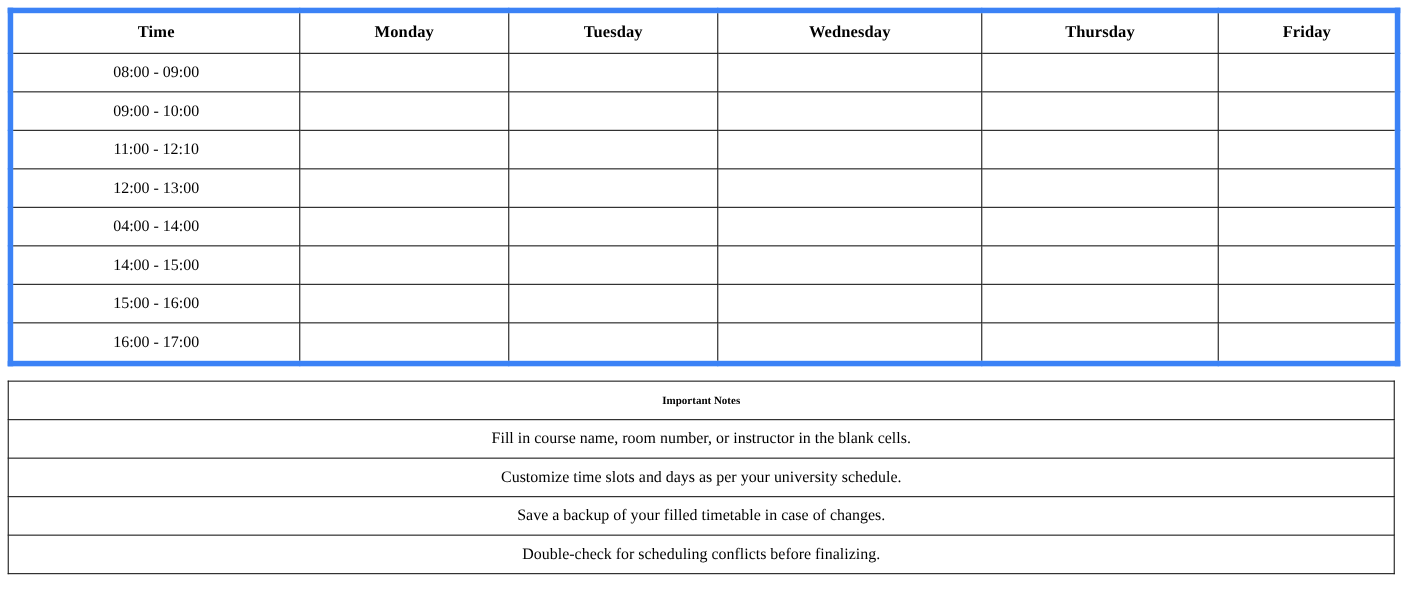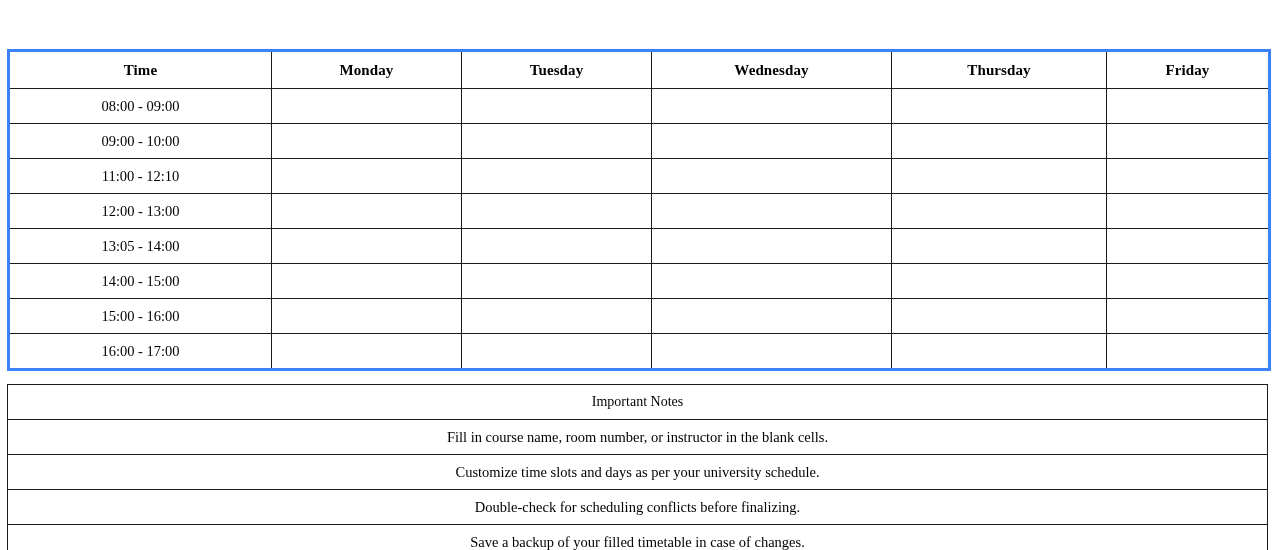--- a/index.html
+++ b/index.html
@@ -23,22 +23,21 @@
     padding: 7px 10px 0 7px;
   }
   table {
     border-collapse: collapse;
     table-layout: fixed;
     background: #ffffff;
   }
   
   table.timetable {
     width: 1261px;
-    border: 3px solid #3b82f6;
-    margin-top: 42px;
+    border: 5px solid #3b82f6;
   }
   table.timetable th,
   table.timetable td {
     border: 1px solid #1c1c1c;
     background: #ffffff;
     text-align: center;
     vertical-align: middle;
     padding: 0;
   }
   table.timetable thead th {
@@ -73,22 +72,22 @@
   table.notes th,
   table.notes td {
     border: 1px solid #1c1c1c;
     background: #ffffff;
     text-align: center;
     vertical-align: middle;
     padding: 0;
     height: 34px;
   }
   table.notes th {
-    font-weight: normal;
-    font-size: 14px;
+    font-weight: bold;
+    font-size: 10px;
   }
   table.notes td {
     font-weight: normal;
     font-size: 14.5px;
   }
 </style>
 </head>
 <body>
 
 <div class="page">
@@ -139,21 +138,21 @@
       </tr>
       <tr>
         <td>12:00 - 13:00</td>
         <td class="slot-cell"></td>
         <td class="slot-cell"></td>
         <td class="slot-cell"></td>
         <td class="slot-cell"></td>
         <td class="slot-cell"></td>
       </tr>
       <tr>
-        <td>13:05 - 14:00</td>
+        <td>04:00 - 14:00</td>
         <td class="slot-cell"></td>
         <td class="slot-cell"></td>
         <td class="slot-cell"></td>
         <td class="slot-cell"></td>
         <td class="slot-cell"></td>
       </tr>
       <tr>
         <td>14:00 - 15:00</td>
         <td class="slot-cell"></td>
         <td class="slot-cell"></td>
@@ -189,21 +188,21 @@
       </tr>
     </thead>
     <tbody>
       <tr>
         <td>Fill in course name, room number, or instructor in the blank cells.</td>
       </tr>
       <tr>
         <td>Customize time slots and days as per your university schedule.</td>
       </tr>
       <tr>
+        <td>Save a backup of your filled timetable in case of changes.</td>
+      </tr>
+      <tr>
         <td>Double-check for scheduling conflicts before finalizing.</td>
-      </tr>
-      <tr>
-        <td>Save a backup of your filled timetable in case of changes.</td>
       </tr>
     </tbody>
   </table>
 
 </div>
 
 </body></html>

